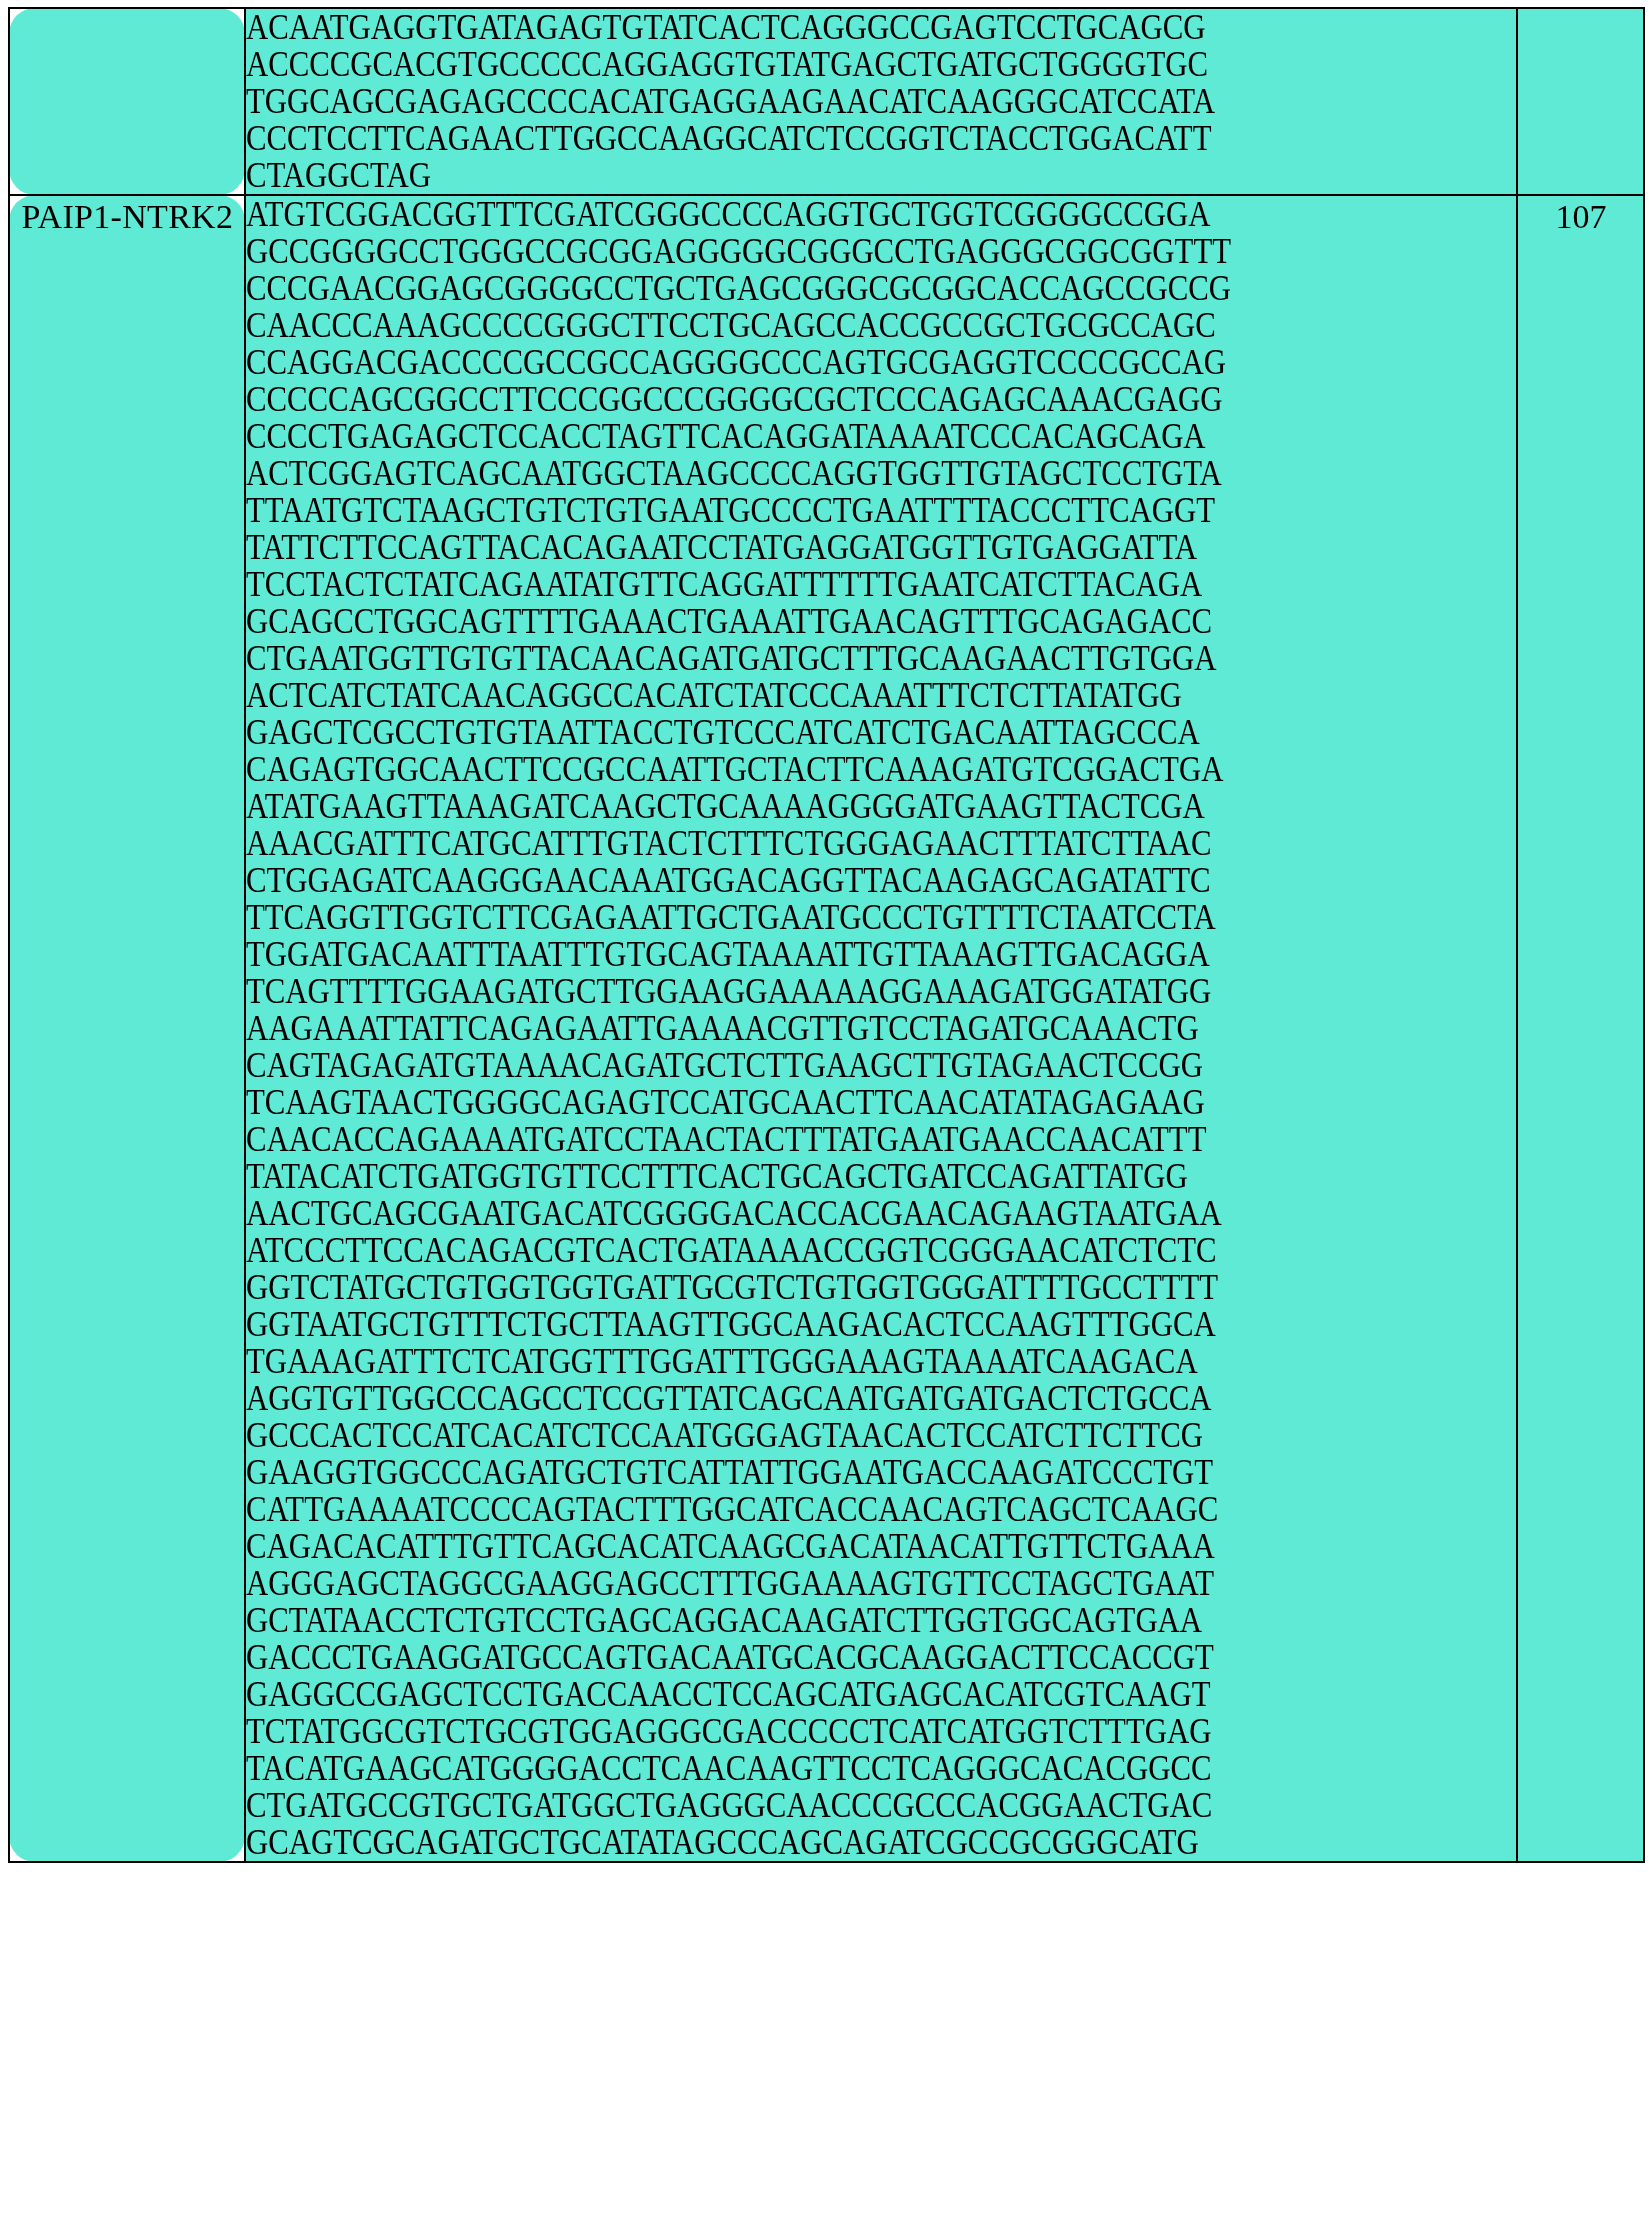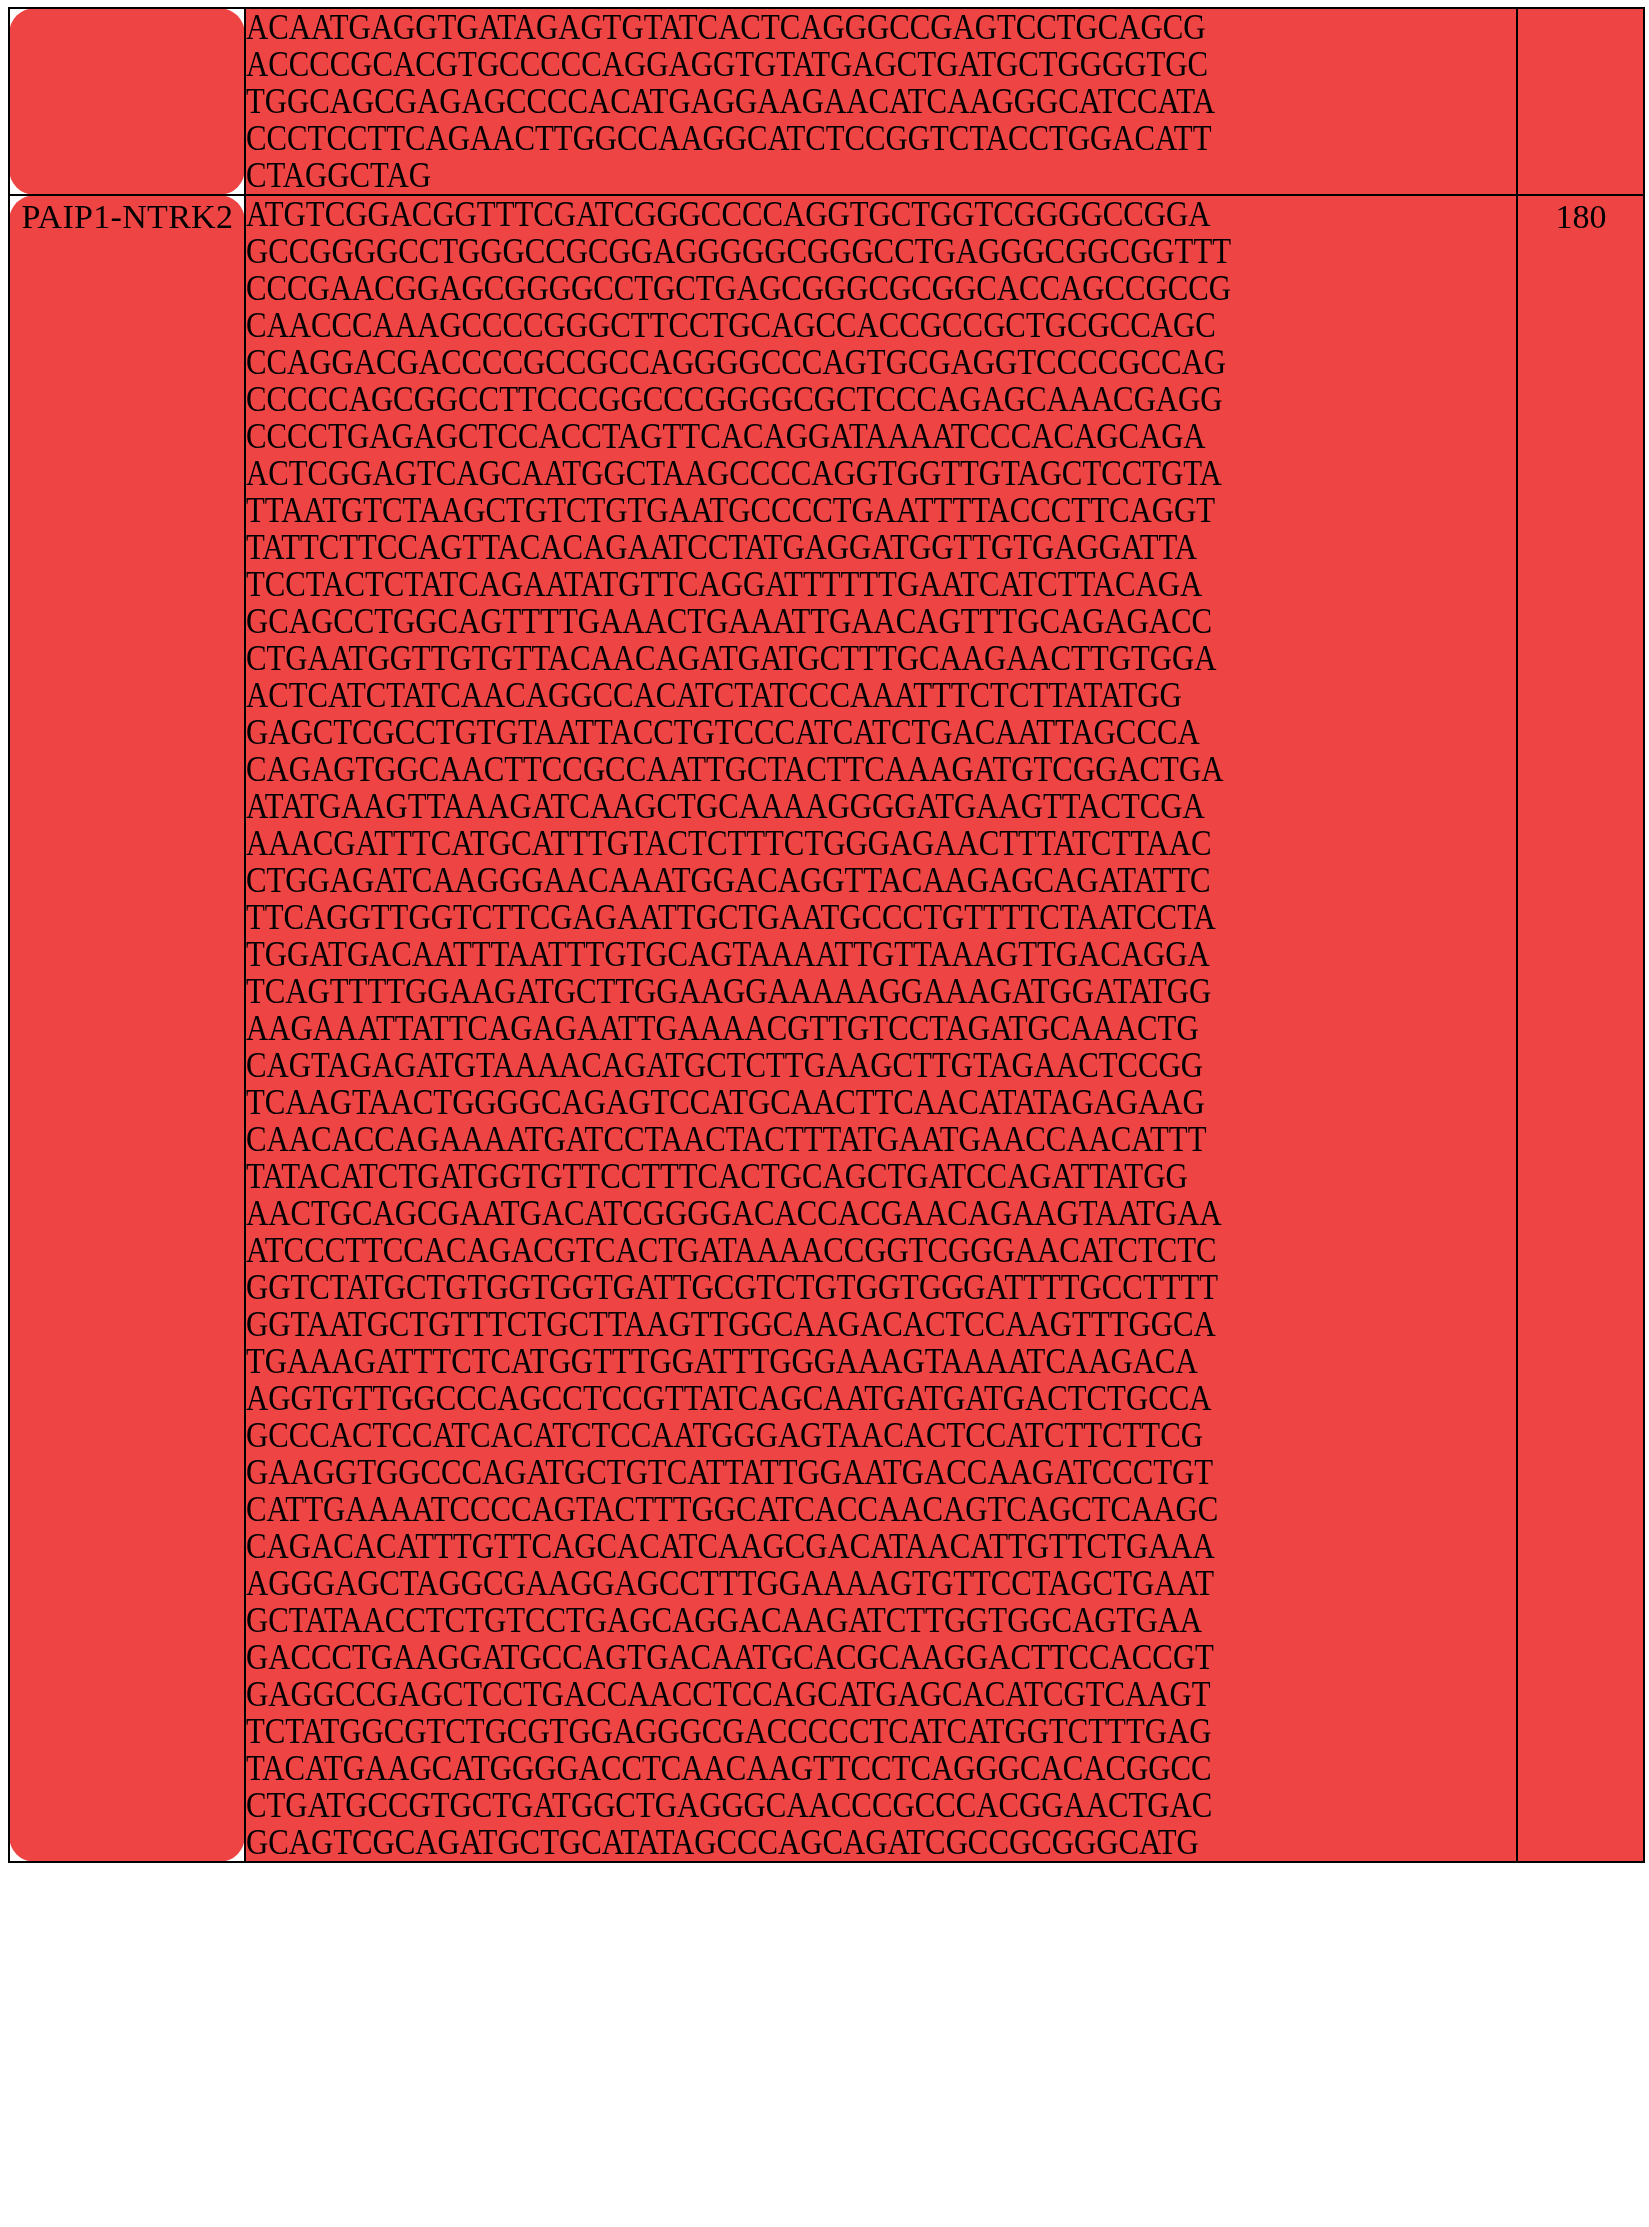--- a/index.html
+++ b/index.html
@@ -30,21 +30,21 @@
     top: 6.7px;
     width: 1635px;
     border-collapse: collapse;
     table-layout: fixed;
   }
 
   table.seq-table td {
     border: 2.5px solid #000000;
     padding: 0;
     vertical-align: top;
-    background: #ef4444;
+    background: #5eead4;
   }
 
   col.col-label { width: 236px; }
   col.col-seq   { width: 1272px; }
   col.col-num   { width: 127px; }
 
   td.cell-label {
     vertical-align: middle;
     text-align: center;
     font-size: 34px;
@@ -107,20 +107,20 @@
           <div class="seq-lines"><span class="seq-line">ACAATGAGGTGATAGAGTGTATCACTCAGGGCCGAGTCCTGCAGCG</span><span class="seq-line">ACCCCGCACGTGCCCCCAGGAGGTGTATGAGCTGATGCTGGGGTGC</span><span class="seq-line">TGGCAGCGAGAGCCCCACATGAGGAAGAACATCAAGGGCATCCATA</span><span class="seq-line">CCCTCCTTCAGAACTTGGCCAAGGCATCTCCGGTCTACCTGGACATT</span><span class="seq-line">CTAGGCTAG</span></div>
         </td>
         <td class="cell-num"></td>
       </tr>
 
       <tr>
         <td class="cell-label">PAIP1-NTRK2</td>
         <td class="cell-seq">
           <div class="seq-lines"><span class="seq-line">ATGTCGGACGGTTTCGATCGGGCCCCAGGTGCTGGTCGGGGCCGGA</span><span class="seq-line">GCCGGGGCCTGGGCCGCGGAGGGGGCGGGCCTGAGGGCGGCGGTTT</span><span class="seq-line">CCCGAACGGAGCGGGGCCTGCTGAGCGGGCGCGGCACCAGCCGCCG</span><span class="seq-line">CAACCCAAAGCCCCGGGCTTCCTGCAGCCACCGCCGCTGCGCCAGC</span><span class="seq-line">CCAGGACGACCCCGCCGCCAGGGGCCCAGTGCGAGGTCCCCGCCAG</span><span class="seq-line">CCCCCAGCGGCCTTCCCGGCCCGGGGCGCTCCCAGAGCAAACGAGG</span><span class="seq-line">CCCCTGAGAGCTCCACCTAGTTCACAGGATAAAATCCCACAGCAGA</span><span class="seq-line">ACTCGGAGTCAGCAATGGCTAAGCCCCAGGTGGTTGTAGCTCCTGTA</span><span class="seq-line">TTAATGTCTAAGCTGTCTGTGAATGCCCCTGAATTTTACCCTTCAGGT</span><span class="seq-line">TATTCTTCCAGTTACACAGAATCCTATGAGGATGGTTGTGAGGATTA</span><span class="seq-line">TCCTACTCTATCAGAATATGTTCAGGATTTTTTGAATCATCTTACAGA</span><span class="seq-line">GCAGCCTGGCAGTTTTGAAACTGAAATTGAACAGTTTGCAGAGACC</span><span class="seq-line">CTGAATGGTTGTGTTACAACAGATGATGCTTTGCAAGAACTTGTGGA</span><span class="seq-line">ACTCATCTATCAACAGGCCACATCTATCCCAAATTTCTCTTATATGG</span><span class="seq-line">GAGCTCGCCTGTGTAATTACCTGTCCCATCATCTGACAATTAGCCCA</span><span class="seq-line">CAGAGTGGCAACTTCCGCCAATTGCTACTTCAAAGATGTCGGACTGA</span><span class="seq-line">ATATGAAGTTAAAGATCAAGCTGCAAAAGGGGATGAAGTTACTCGA</span><span class="seq-line">AAACGATTTCATGCATTTGTACTCTTTCTGGGAGAACTTTATCTTAAC</span><span class="seq-line">CTGGAGATCAAGGGAACAAATGGACAGGTTACAAGAGCAGATATTC</span><span class="seq-line">TTCAGGTTGGTCTTCGAGAATTGCTGAATGCCCTGTTTTCTAATCCTA</span><span class="seq-line">TGGATGACAATTTAATTTGTGCAGTAAAATTGTTAAAGTTGACAGGA</span><span class="seq-line">TCAGTTTTGGAAGATGCTTGGAAGGAAAAAGGAAAGATGGATATGG</span><span class="seq-line">AAGAAATTATTCAGAGAATTGAAAACGTTGTCCTAGATGCAAACTG</span><span class="seq-line">CAGTAGAGATGTAAAACAGATGCTCTTGAAGCTTGTAGAACTCCGG</span><span class="seq-line">TCAAGTAACTGGGGCAGAGTCCATGCAACTTCAACATATAGAGAAG</span><span class="seq-line">CAACACCAGAAAATGATCCTAACTACTTTATGAATGAACCAACATTT</span><span class="seq-line">TATACATCTGATGGTGTTCCTTTCACTGCAGCTGATCCAGATTATGG</span><span class="seq-line">AACTGCAGCGAATGACATCGGGGACACCACGAACAGAAGTAATGAA</span><span class="seq-line">ATCCCTTCCACAGACGTCACTGATAAAACCGGTCGGGAACATCTCTC</span><span class="seq-line">GGTCTATGCTGTGGTGGTGATTGCGTCTGTGGTGGGATTTTGCCTTTT</span><span class="seq-line">GGTAATGCTGTTTCTGCTTAAGTTGGCAAGACACTCCAAGTTTGGCA</span><span class="seq-line">TGAAAGATTTCTCATGGTTTGGATTTGGGAAAGTAAAATCAAGACA</span><span class="seq-line">AGGTGTTGGCCCAGCCTCCGTTATCAGCAATGATGATGACTCTGCCA</span><span class="seq-line">GCCCACTCCATCACATCTCCAATGGGAGTAACACTCCATCTTCTTCG</span><span class="seq-line">GAAGGTGGCCCAGATGCTGTCATTATTGGAATGACCAAGATCCCTGT</span><span class="seq-line">CATTGAAAATCCCCAGTACTTTGGCATCACCAACAGTCAGCTCAAGC</span><span class="seq-line">CAGACACATTTGTTCAGCACATCAAGCGACATAACATTGTTCTGAAA</span><span class="seq-line">AGGGAGCTAGGCGAAGGAGCCTTTGGAAAAGTGTTCCTAGCTGAAT</span><span class="seq-line">GCTATAACCTCTGTCCTGAGCAGGACAAGATCTTGGTGGCAGTGAA</span><span class="seq-line">GACCCTGAAGGATGCCAGTGACAATGCACGCAAGGACTTCCACCGT</span><span class="seq-line">GAGGCCGAGCTCCTGACCAACCTCCAGCATGAGCACATCGTCAAGT</span><span class="seq-line">TCTATGGCGTCTGCGTGGAGGGCGACCCCCTCATCATGGTCTTTGAG</span><span class="seq-line">TACATGAAGCATGGGGACCTCAACAAGTTCCTCAGGGCACACGGCC</span><span class="seq-line">CTGATGCCGTGCTGATGGCTGAGGGCAACCCGCCCACGGAACTGAC</span><span class="seq-line">GCAGTCGCAGATGCTGCATATAGCCCAGCAGATCGCCGCGGGCATG</span></div>
         </td>
-        <td class="cell-num">180</td>
+        <td class="cell-num">107</td>
       </tr>
 
     </tbody>
   </table>
 
 </div>
 
 
 </body></html>

